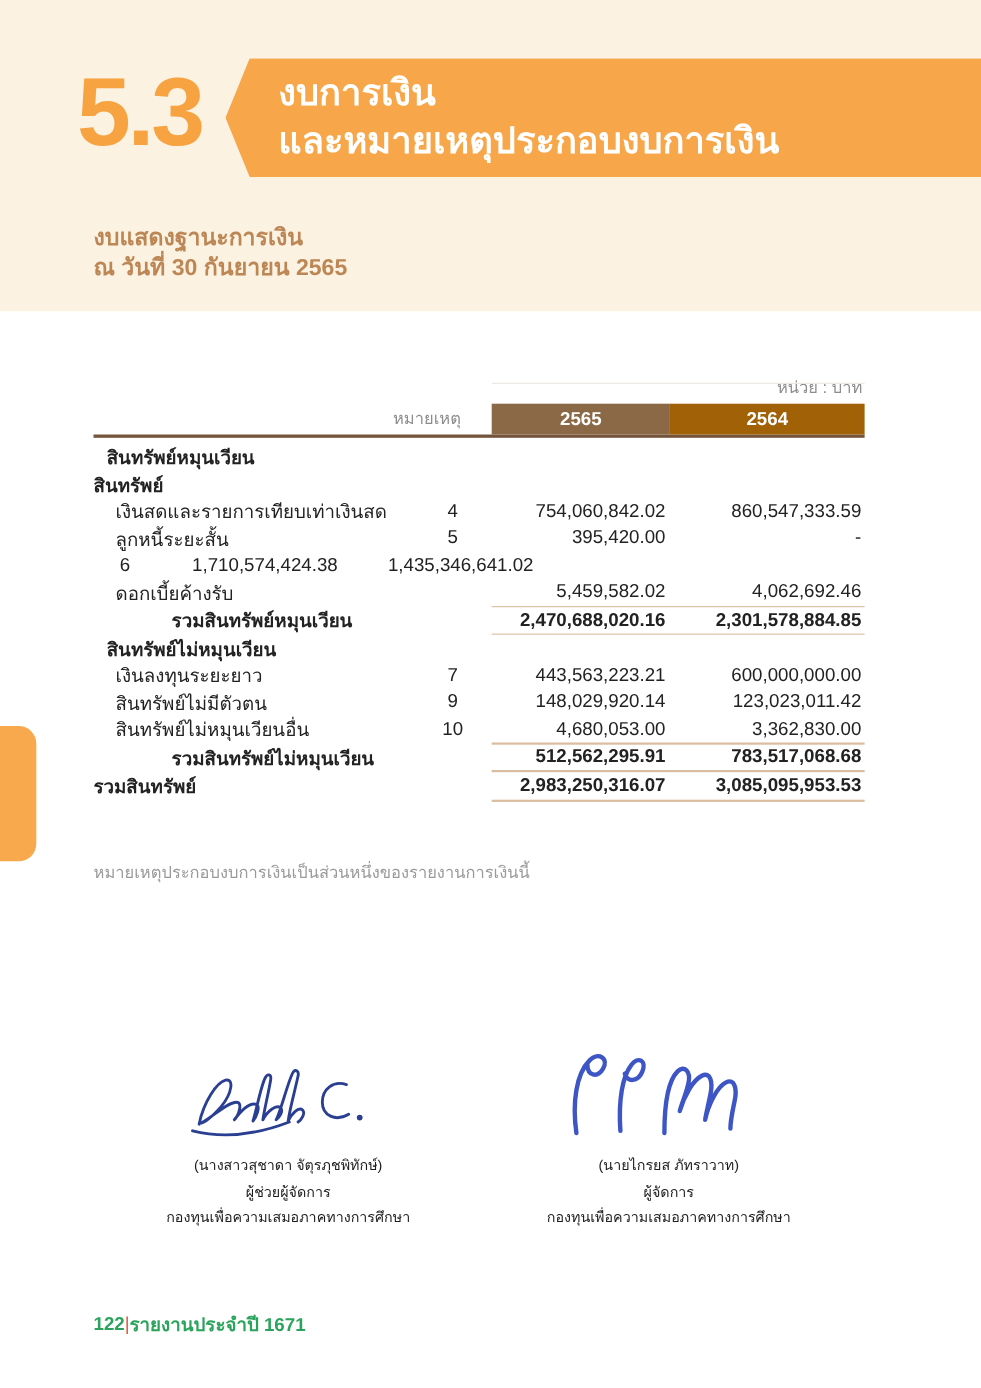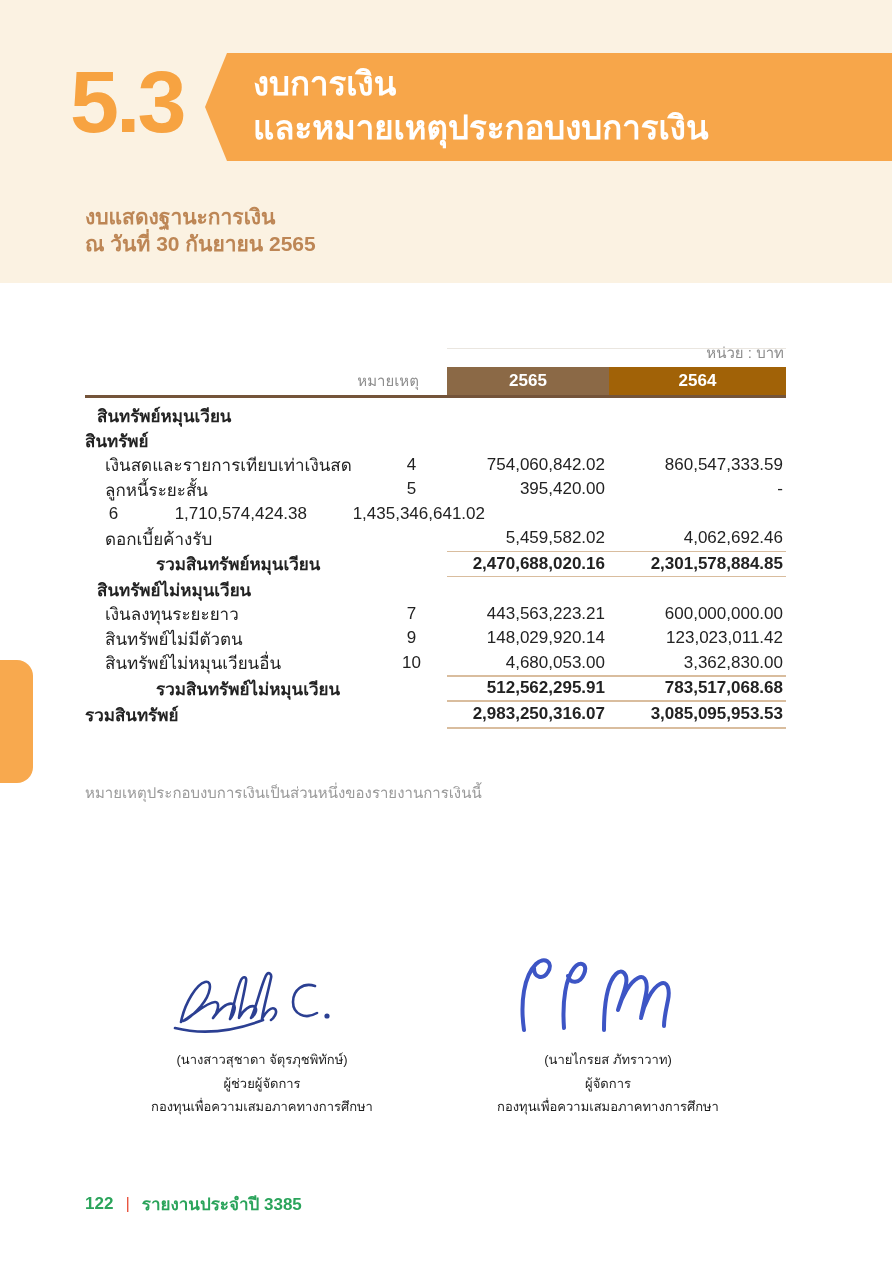--- a/index.html
+++ b/index.html
@@ -59,21 +59,21 @@
   .footnote{position:absolute;left:85px;top:781px;font-size:15px;color:#9a9a9a;}
 
   
   .sig-block{position:absolute;width:300px;text-align:center;}
   .sig-left{left:112px;top:958px;}
   .sig-right{left:458px;top:948px;}
   .sig-block svg{display:block;margin:0 auto 2px auto;}
   .sig-line{font-size:13px;line-height:23.5px;color:#1c1c1c;}
 
   
-  .footer{position:absolute;left:85px;top:1190px;display:flex;align-items:center;gap:12px;
+  .footer{position:absolute;left:85px;top:1190px;display:flex;align-items:center;
        font-size:17px;font-weight:bold;}
   .footer .pagenum,.footer .doc-title{color:#2ba45b;}
   .footer .divider{color:#e8543f;font-weight:normal;}
 </style>
 </head>
 <body>
 
 <div class="page">
 
   <div class="cream-band"></div>
@@ -246,16 +246,16 @@
       </g>
     </svg>
     <div class="sig-line">(นายไกรยส ภัทราวาท)</div>
     <div class="sig-line">ผู้จัดการ</div>
     <div class="sig-line">กองทุนเพื่อความเสมอภาคทางการศึกษา</div>
   </div>
 
   <div class="footer">
     <span class="pagenum">122</span>
     <span class="divider">|</span>
-    <span class="doc-title">รายงานประจำปี 3385</span>
+    <span class="doc-title">รายงานประจำปี 1671</span>
   </div>
 
 </div>
 
 </body></html>

